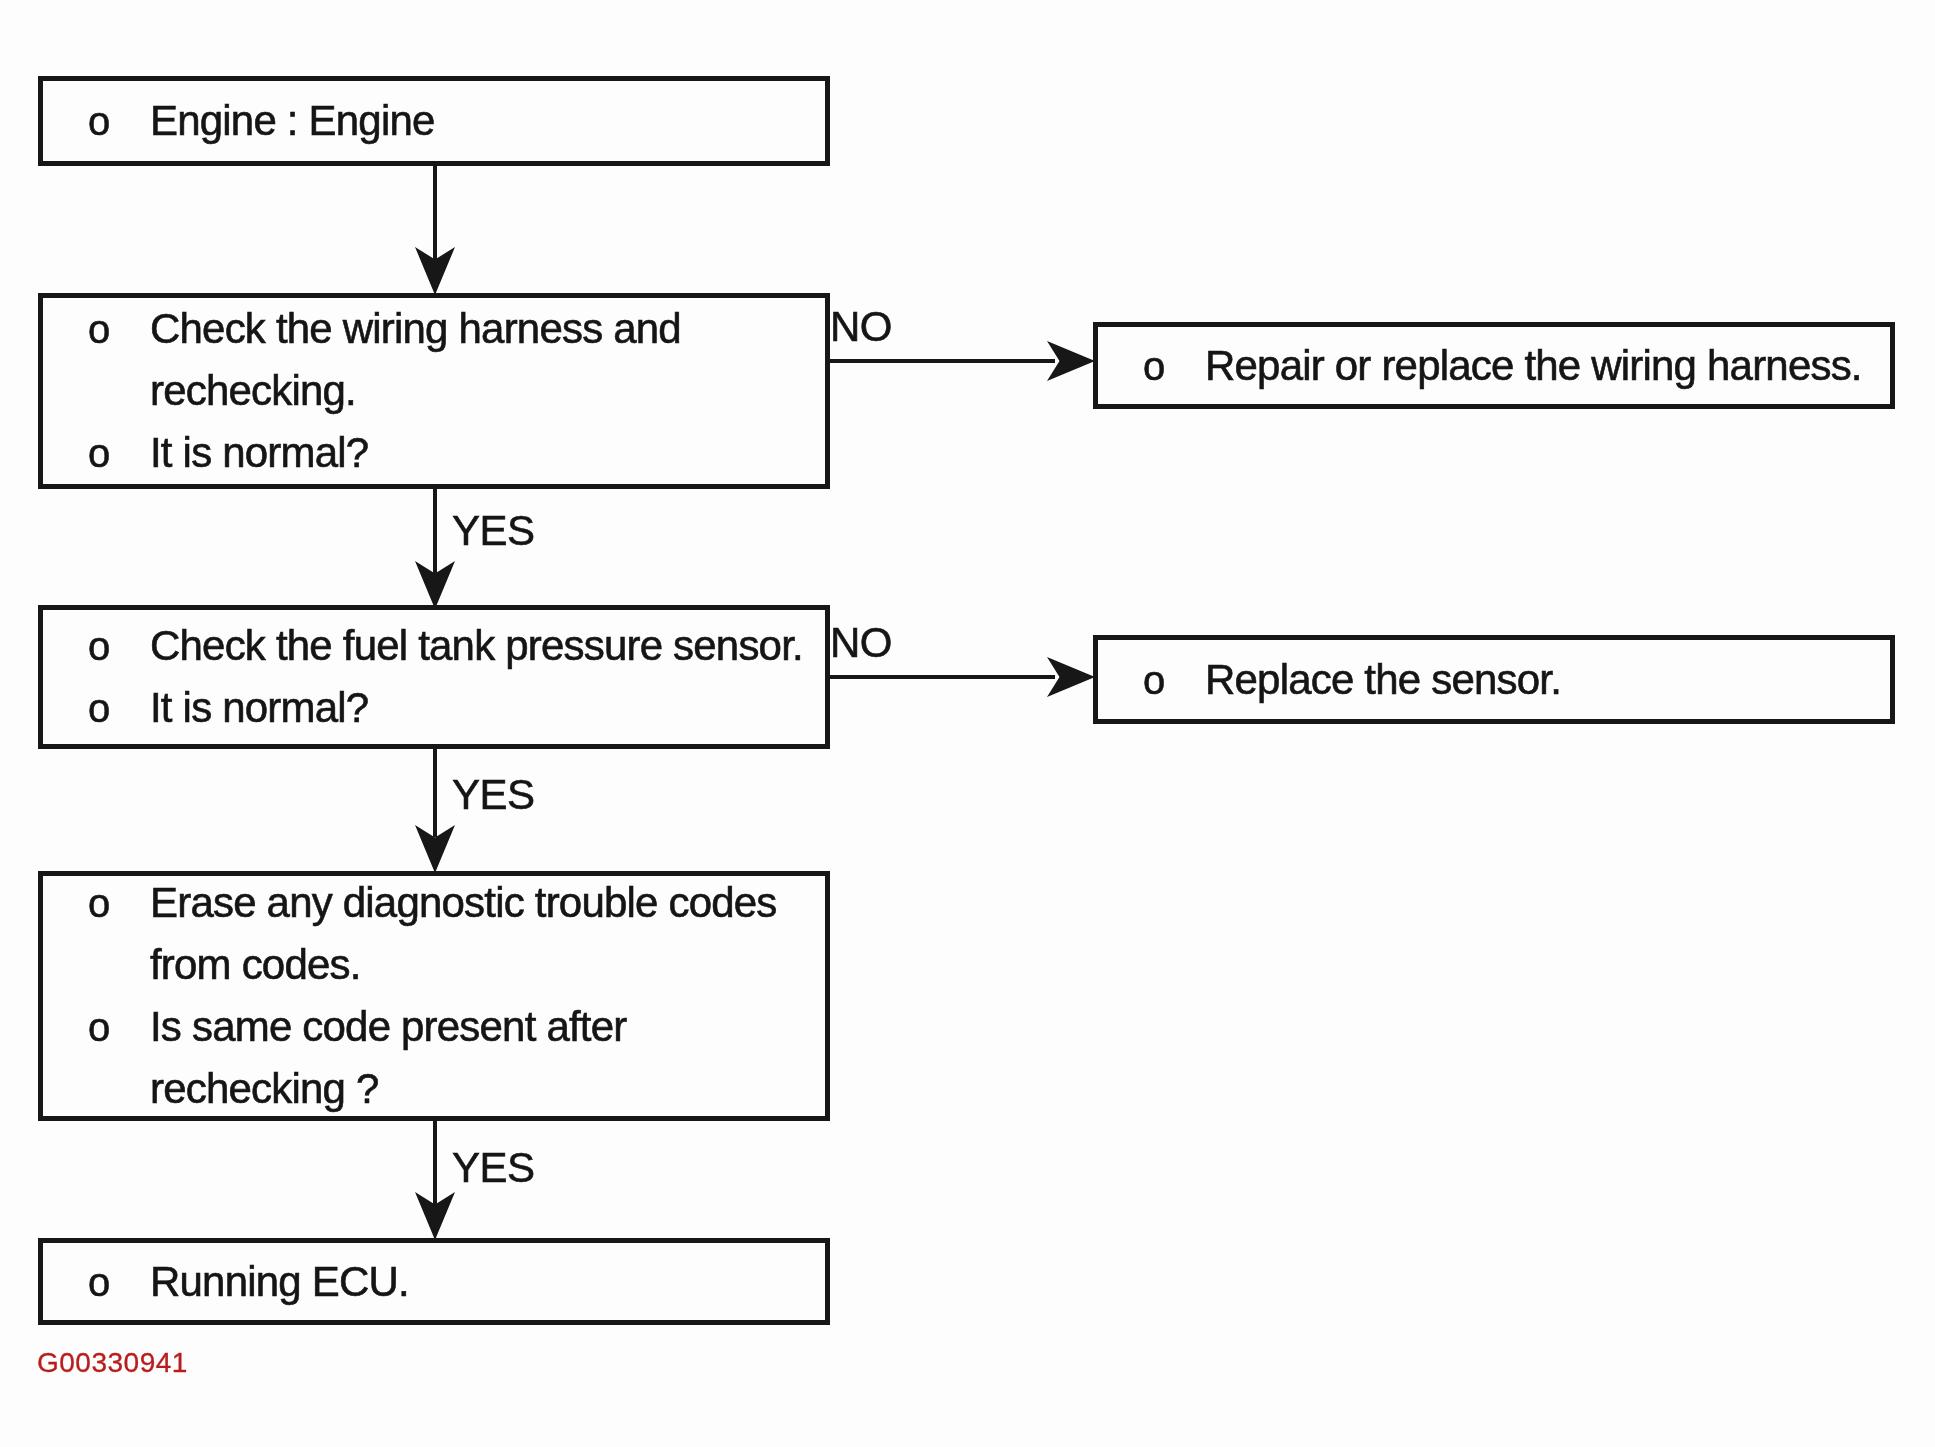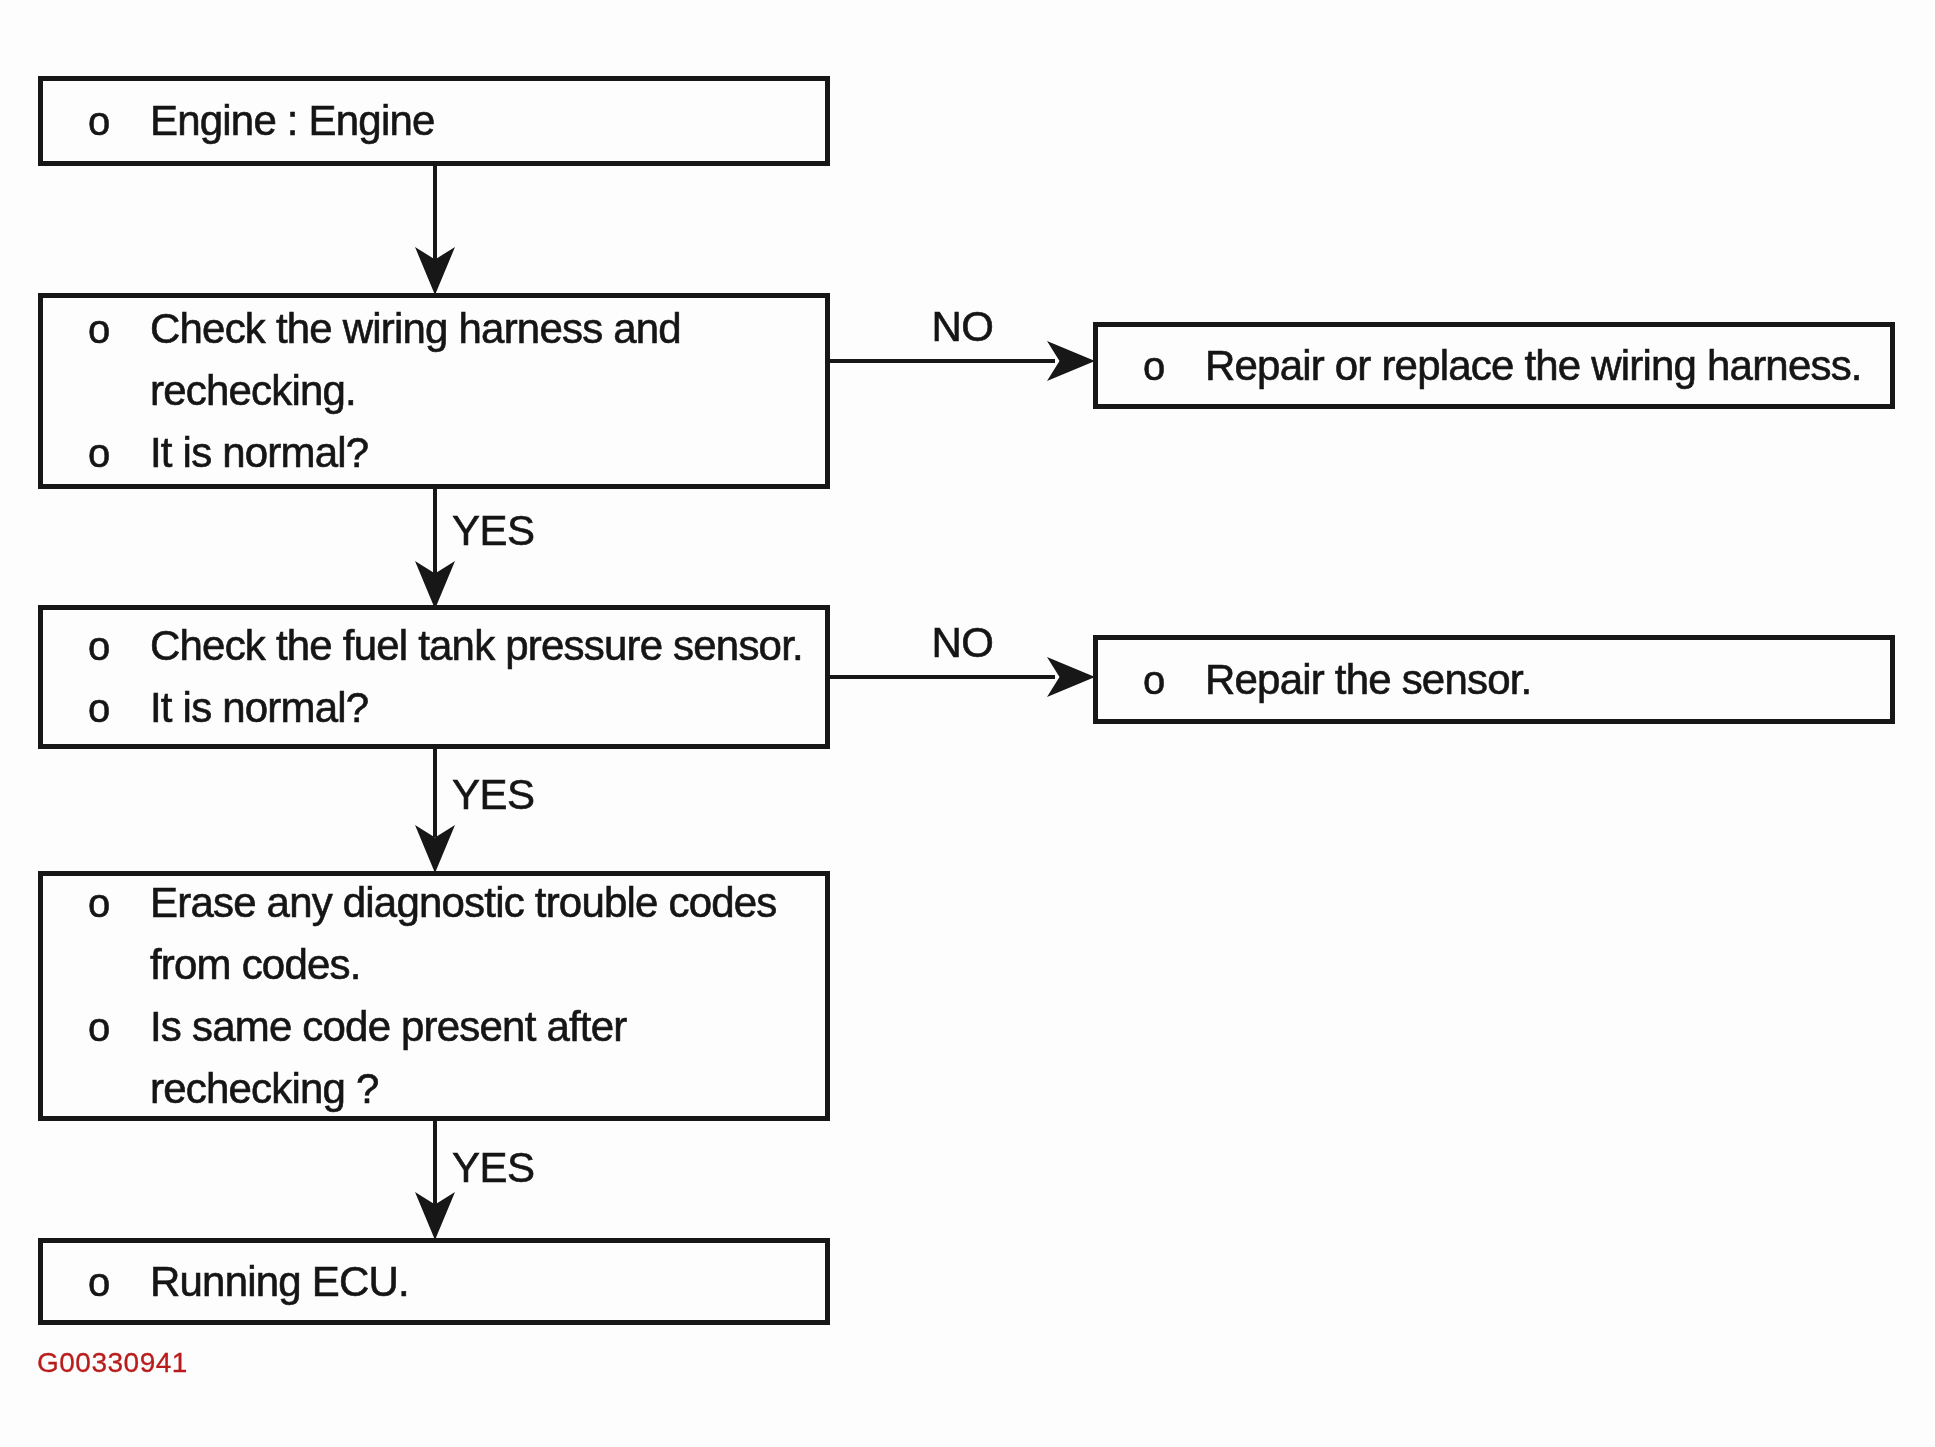--- a/index.html
+++ b/index.html
@@ -56,21 +56,21 @@
     background: #171717;
     clip-path: polygon(100% 50%, 0% 0%, 26% 50%, 0% 100%);
   }
   .edge-label {
     position: absolute;
     font-size: 42px;
     line-height: 1;
     letter-spacing: -0.5px;
     -webkit-text-stroke: 0.6px currentColor;
   }
-  .edge-label.center { text-align: center; }
+  .edge-label.center { }
   .caption {
     position: absolute;
     font-size: 28px;
     line-height: 1.1;
     letter-spacing: 0.5px;
     color: #b91c1c;
     -webkit-text-stroke: 0.3px currentColor;
   }
 </style>
 </head>
@@ -139,21 +139,21 @@
   </div>
 
   <div class="hline" style="left:830px; top:675px; width:225px;"></div>
   <div class="ah-right" style="left:1047px; top:657px;"></div>
   <div class="edge-label center" style="left:830px; top:622px; width:265px;">NO</div>
 
   <div class="box" style="left:1093px; top:635px; width:802px; height:89px;">
     <div class="item">
       <div class="bullet">o</div>
       <div class="lines">
-        <div class="line">Repair the sensor.</div>
+        <div class="line">Replace the sensor.</div>
       </div>
     </div>
   </div>
 
   <div class="vline" style="left:433px; top:749px; height:88px;"></div>
   <div class="ah-down" style="left:415px; top:825px;"></div>
   <div class="edge-label" style="left:452px; top:774px;">YES</div>
 
   <div class="box" style="left:38px; top:871px; width:792px; height:250px;">
     <div class="item">

